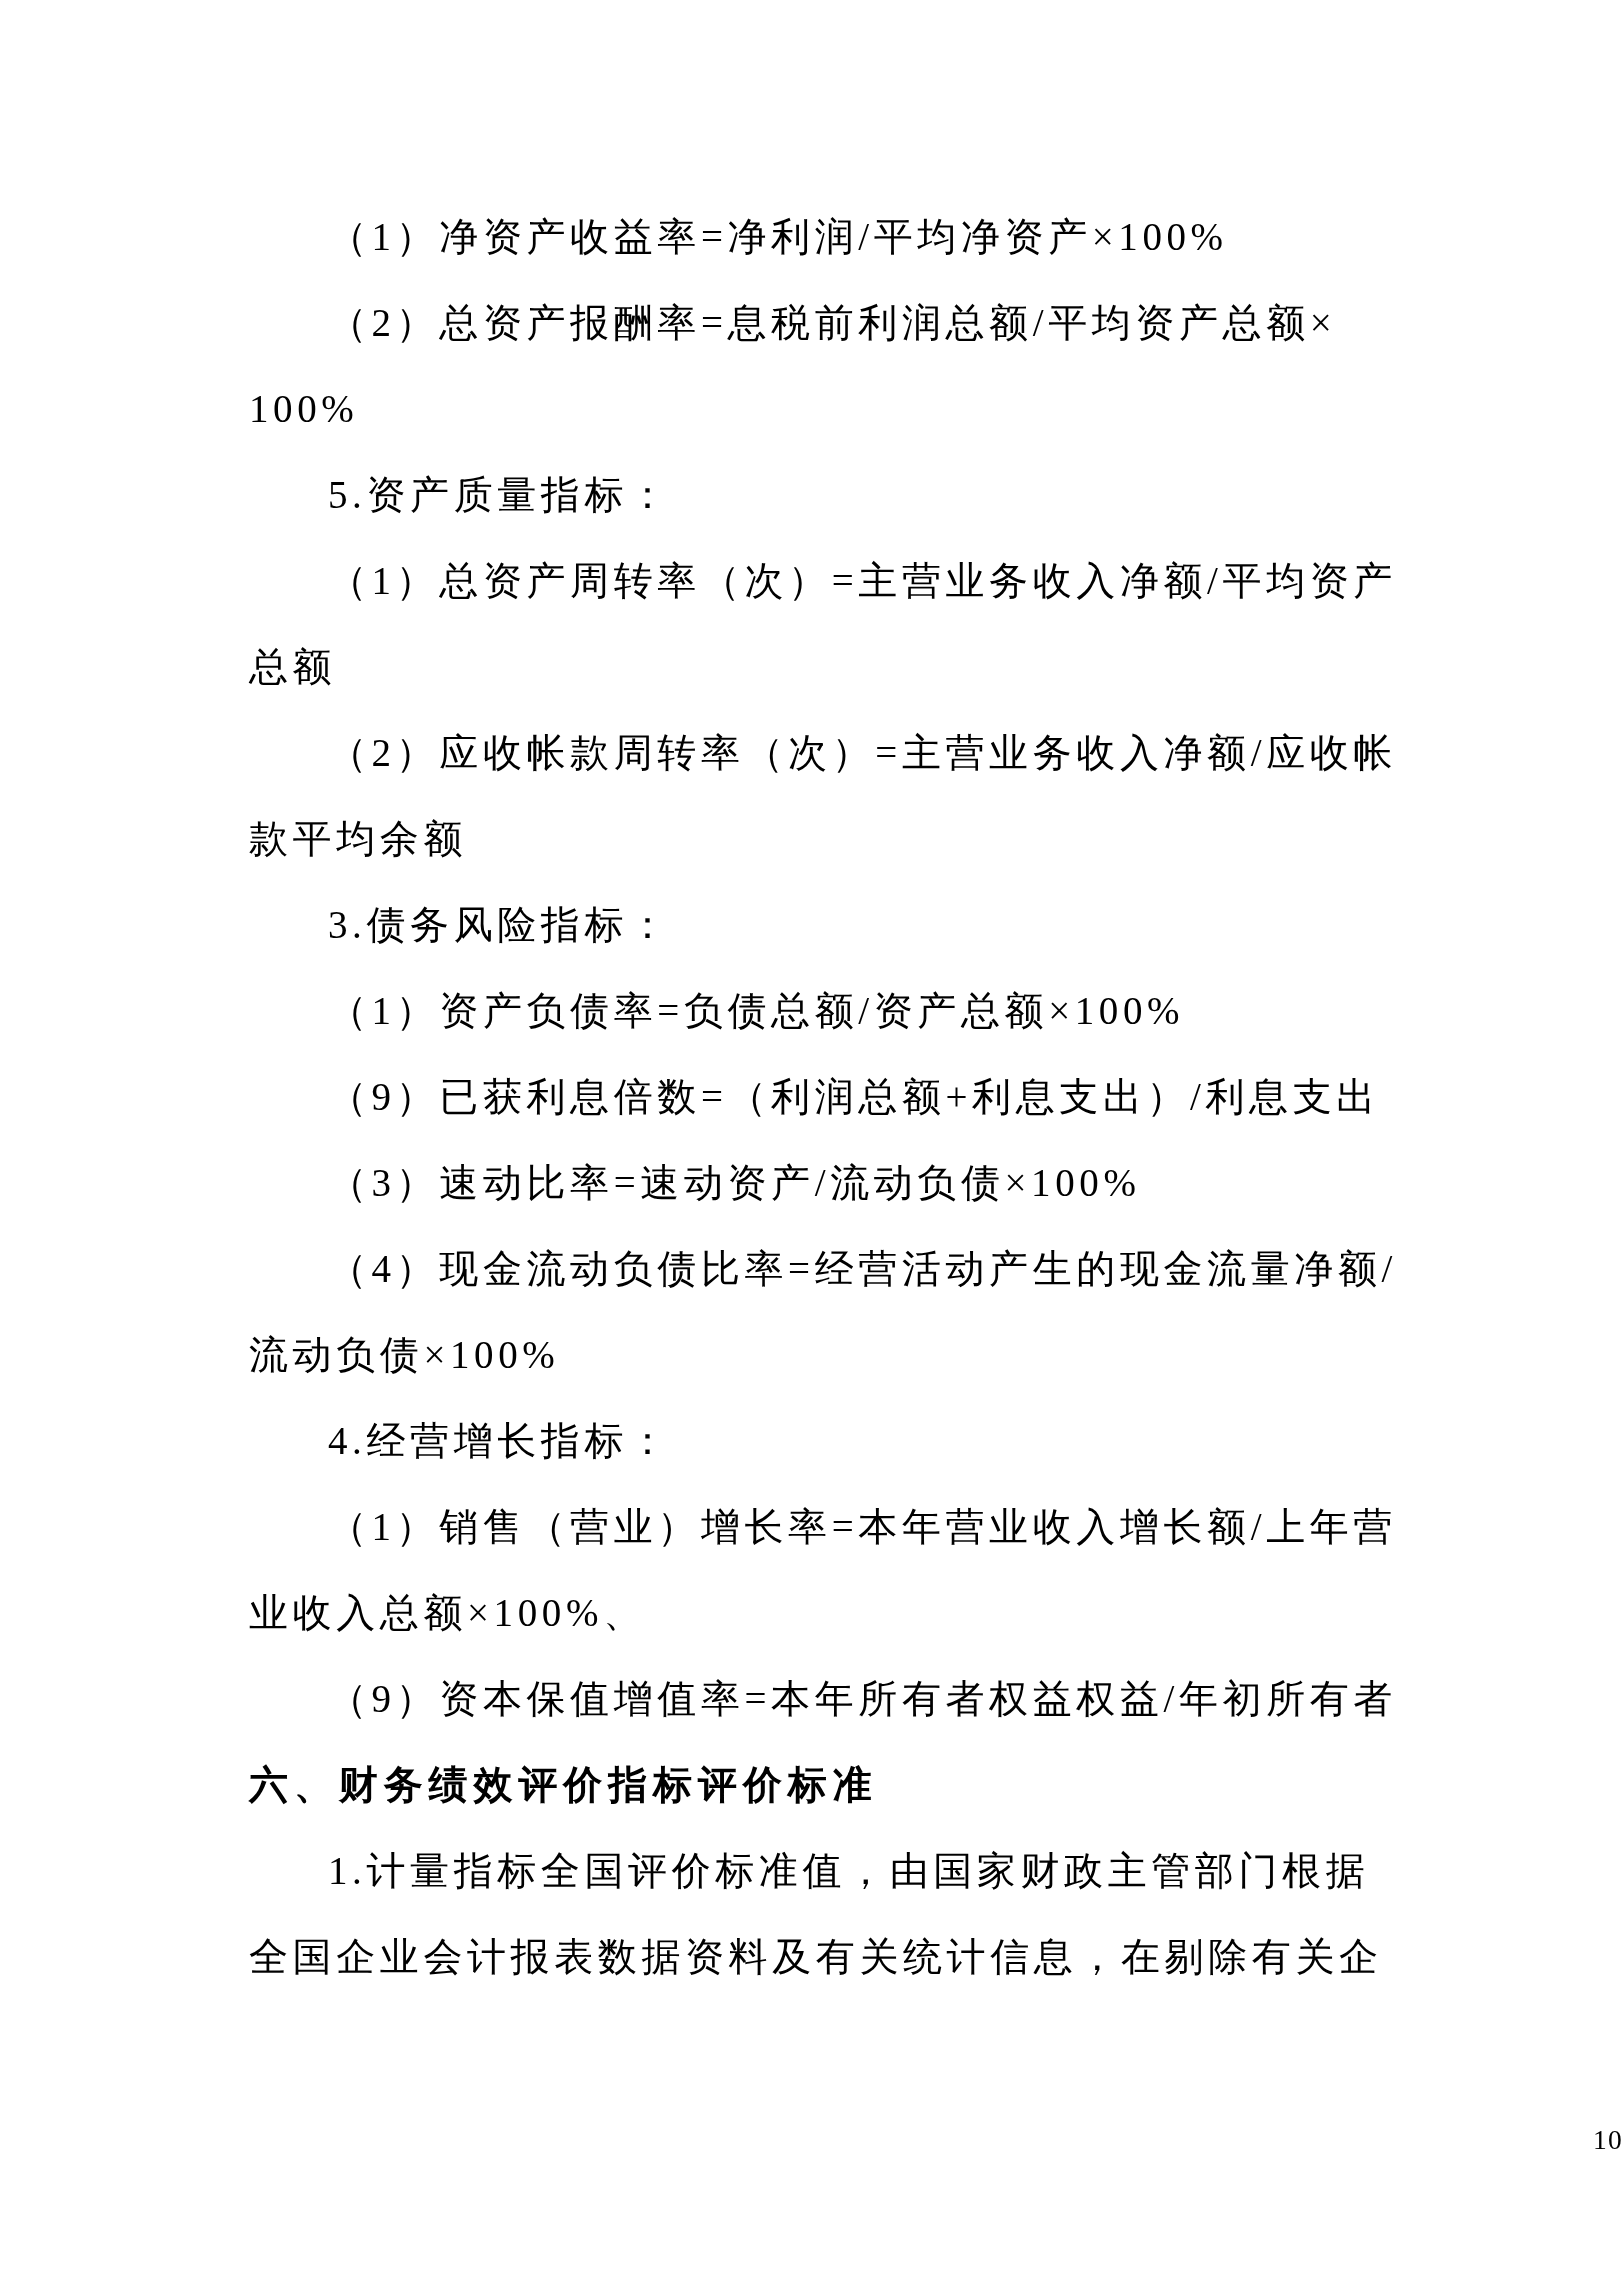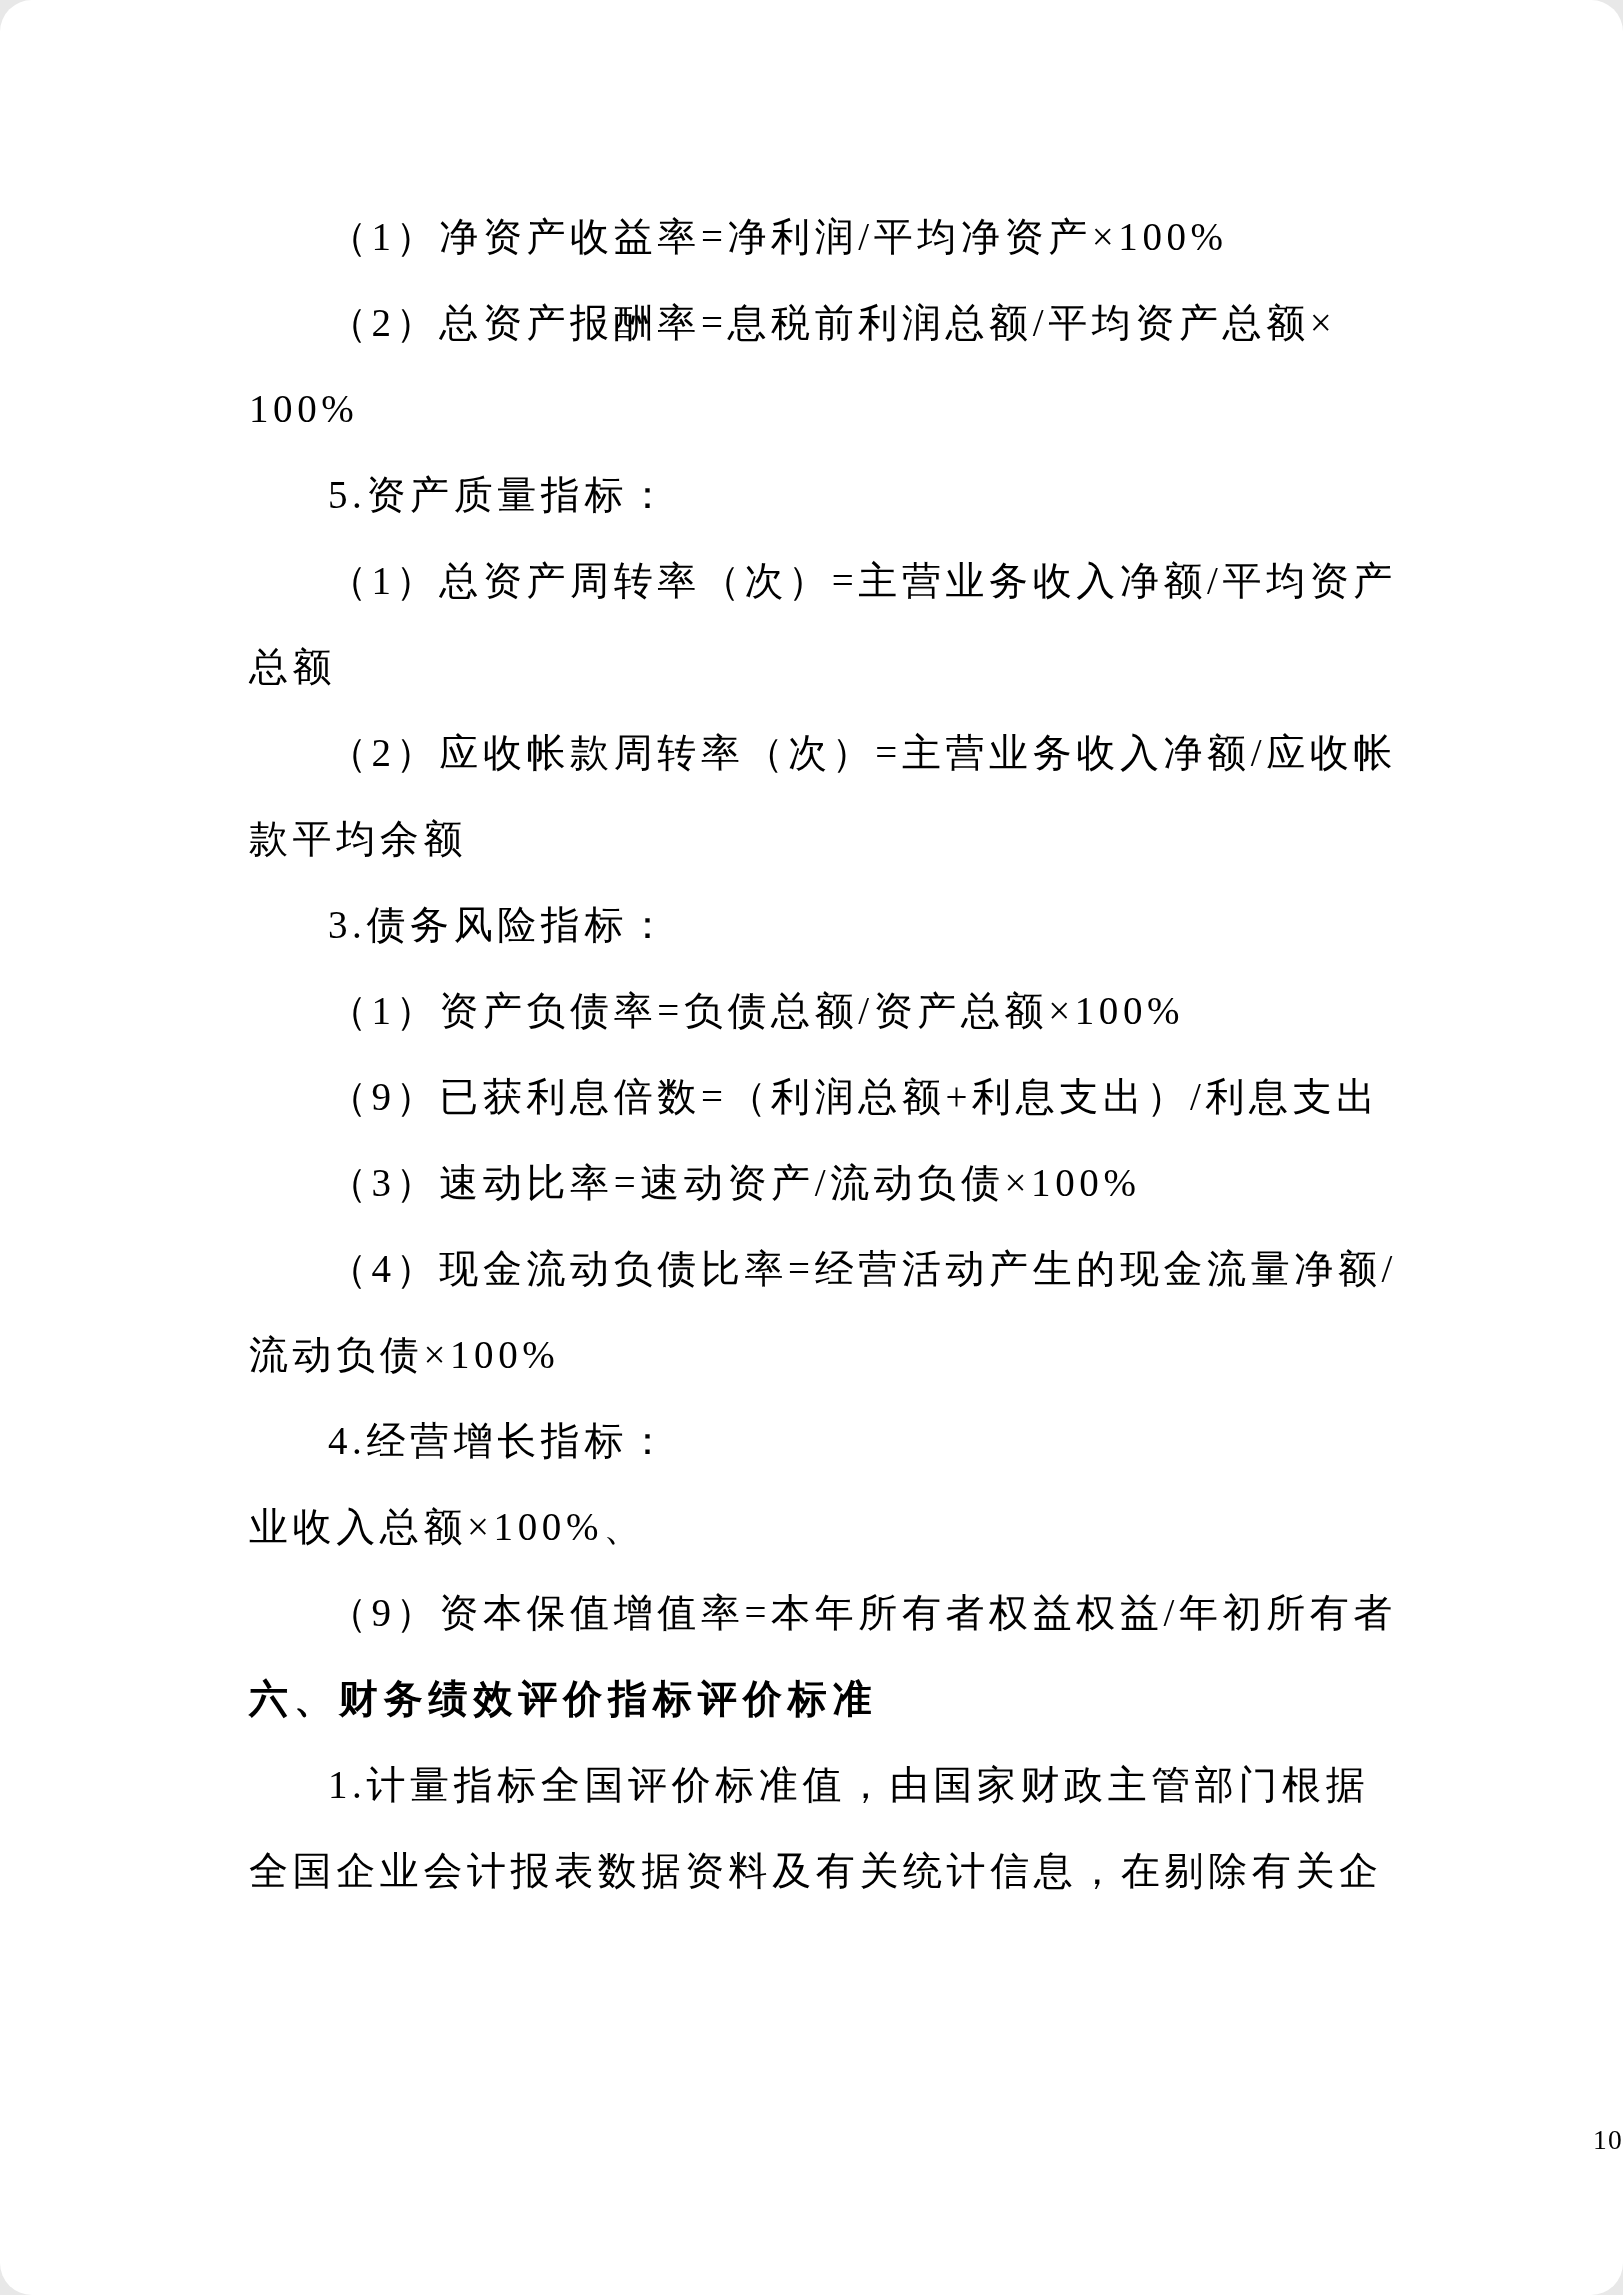--- a/index.html
+++ b/index.html
@@ -8,21 +8,20 @@
     background: #e8e8e8;
   }
   .page {
     position: relative;
     width: 1623px;
     height: 2295px;
     background: #ffffff;
     font-family: "Liberation Serif", "DejaVu Serif", serif;
     color: #000000;
     overflow: hidden;
-    border-radius: 32px;
   }
   .content {
     position: absolute;
     left: 249px;
     top: 194px;
     width: 1178px;
   }
   .line {
     font-size: 39px;
     height: 86px;
@@ -61,20 +60,21 @@
     <div class="line">总额</div>
     <div class="line indent">（2）应收帐款周转率（次）=主营业务收入净额/应收帐</div>
     <div class="line">款平均余额</div>
     <div class="line indent">3.债务风险指标：</div>
     <div class="line indent">（1）资产负债率=负债总额/资产总额×100%</div>
     <div class="line indent">（9）已获利息倍数=（利润总额+利息支出）/利息支出</div>
     <div class="line indent">（3）速动比率=速动资产/流动负债×100%</div>
     <div class="line indent">（4）现金流动负债比率=经营活动产生的现金流量净额/</div>
     <div class="line">流动负债×100%</div>
     <div class="line indent">4.经营增长指标：</div>
+    <div class="line indent">（1）销售（营业）增长率=本年营业收入增长额/上年营</div>
     <div class="line">业收入总额×100%、</div>
     <div class="line indent">（9）资本保值增值率=本年所有者权益权益/年初所有者</div>
     <div class="line heading">六、财务绩效评价指标评价标准</div>
     <div class="line indent">1.计量指标全国评价标准值，由国家财政主管部门根据</div>
     <div class="line">全国企业会计报表数据资料及有关统计信息，在剔除有关企</div>
   </div>
   <div class="page-number">10</div>
 </div>
 
 

